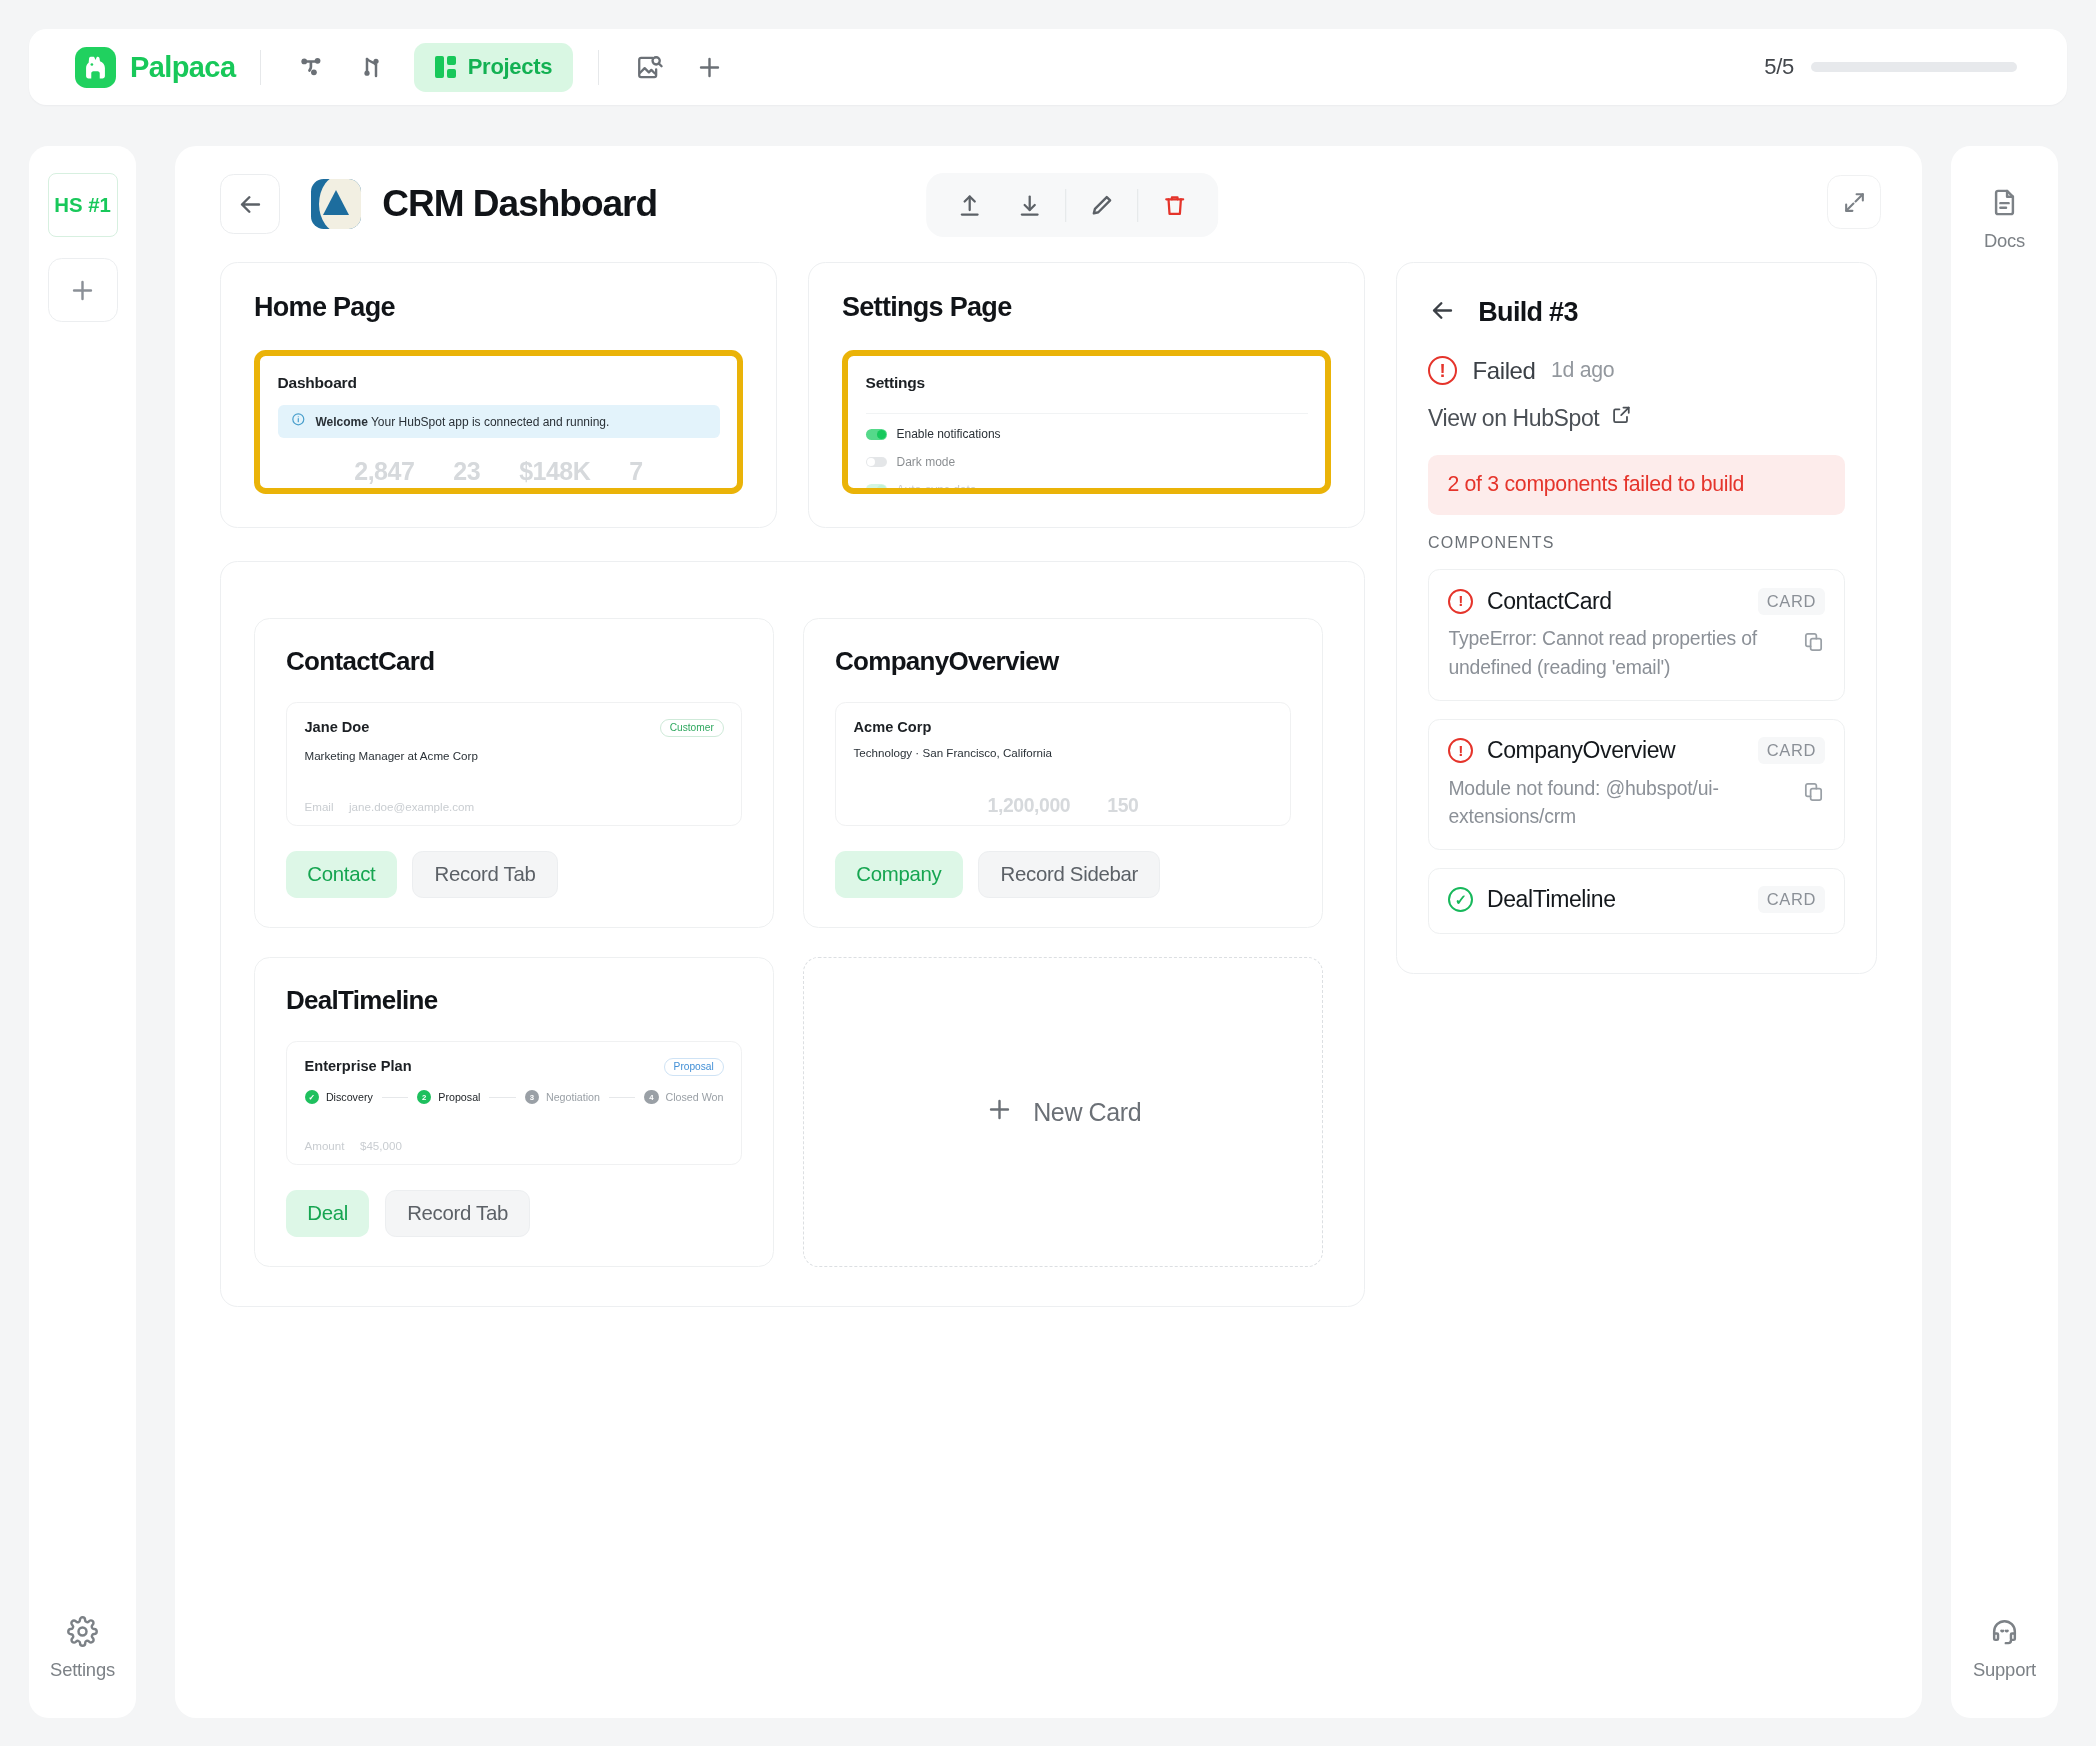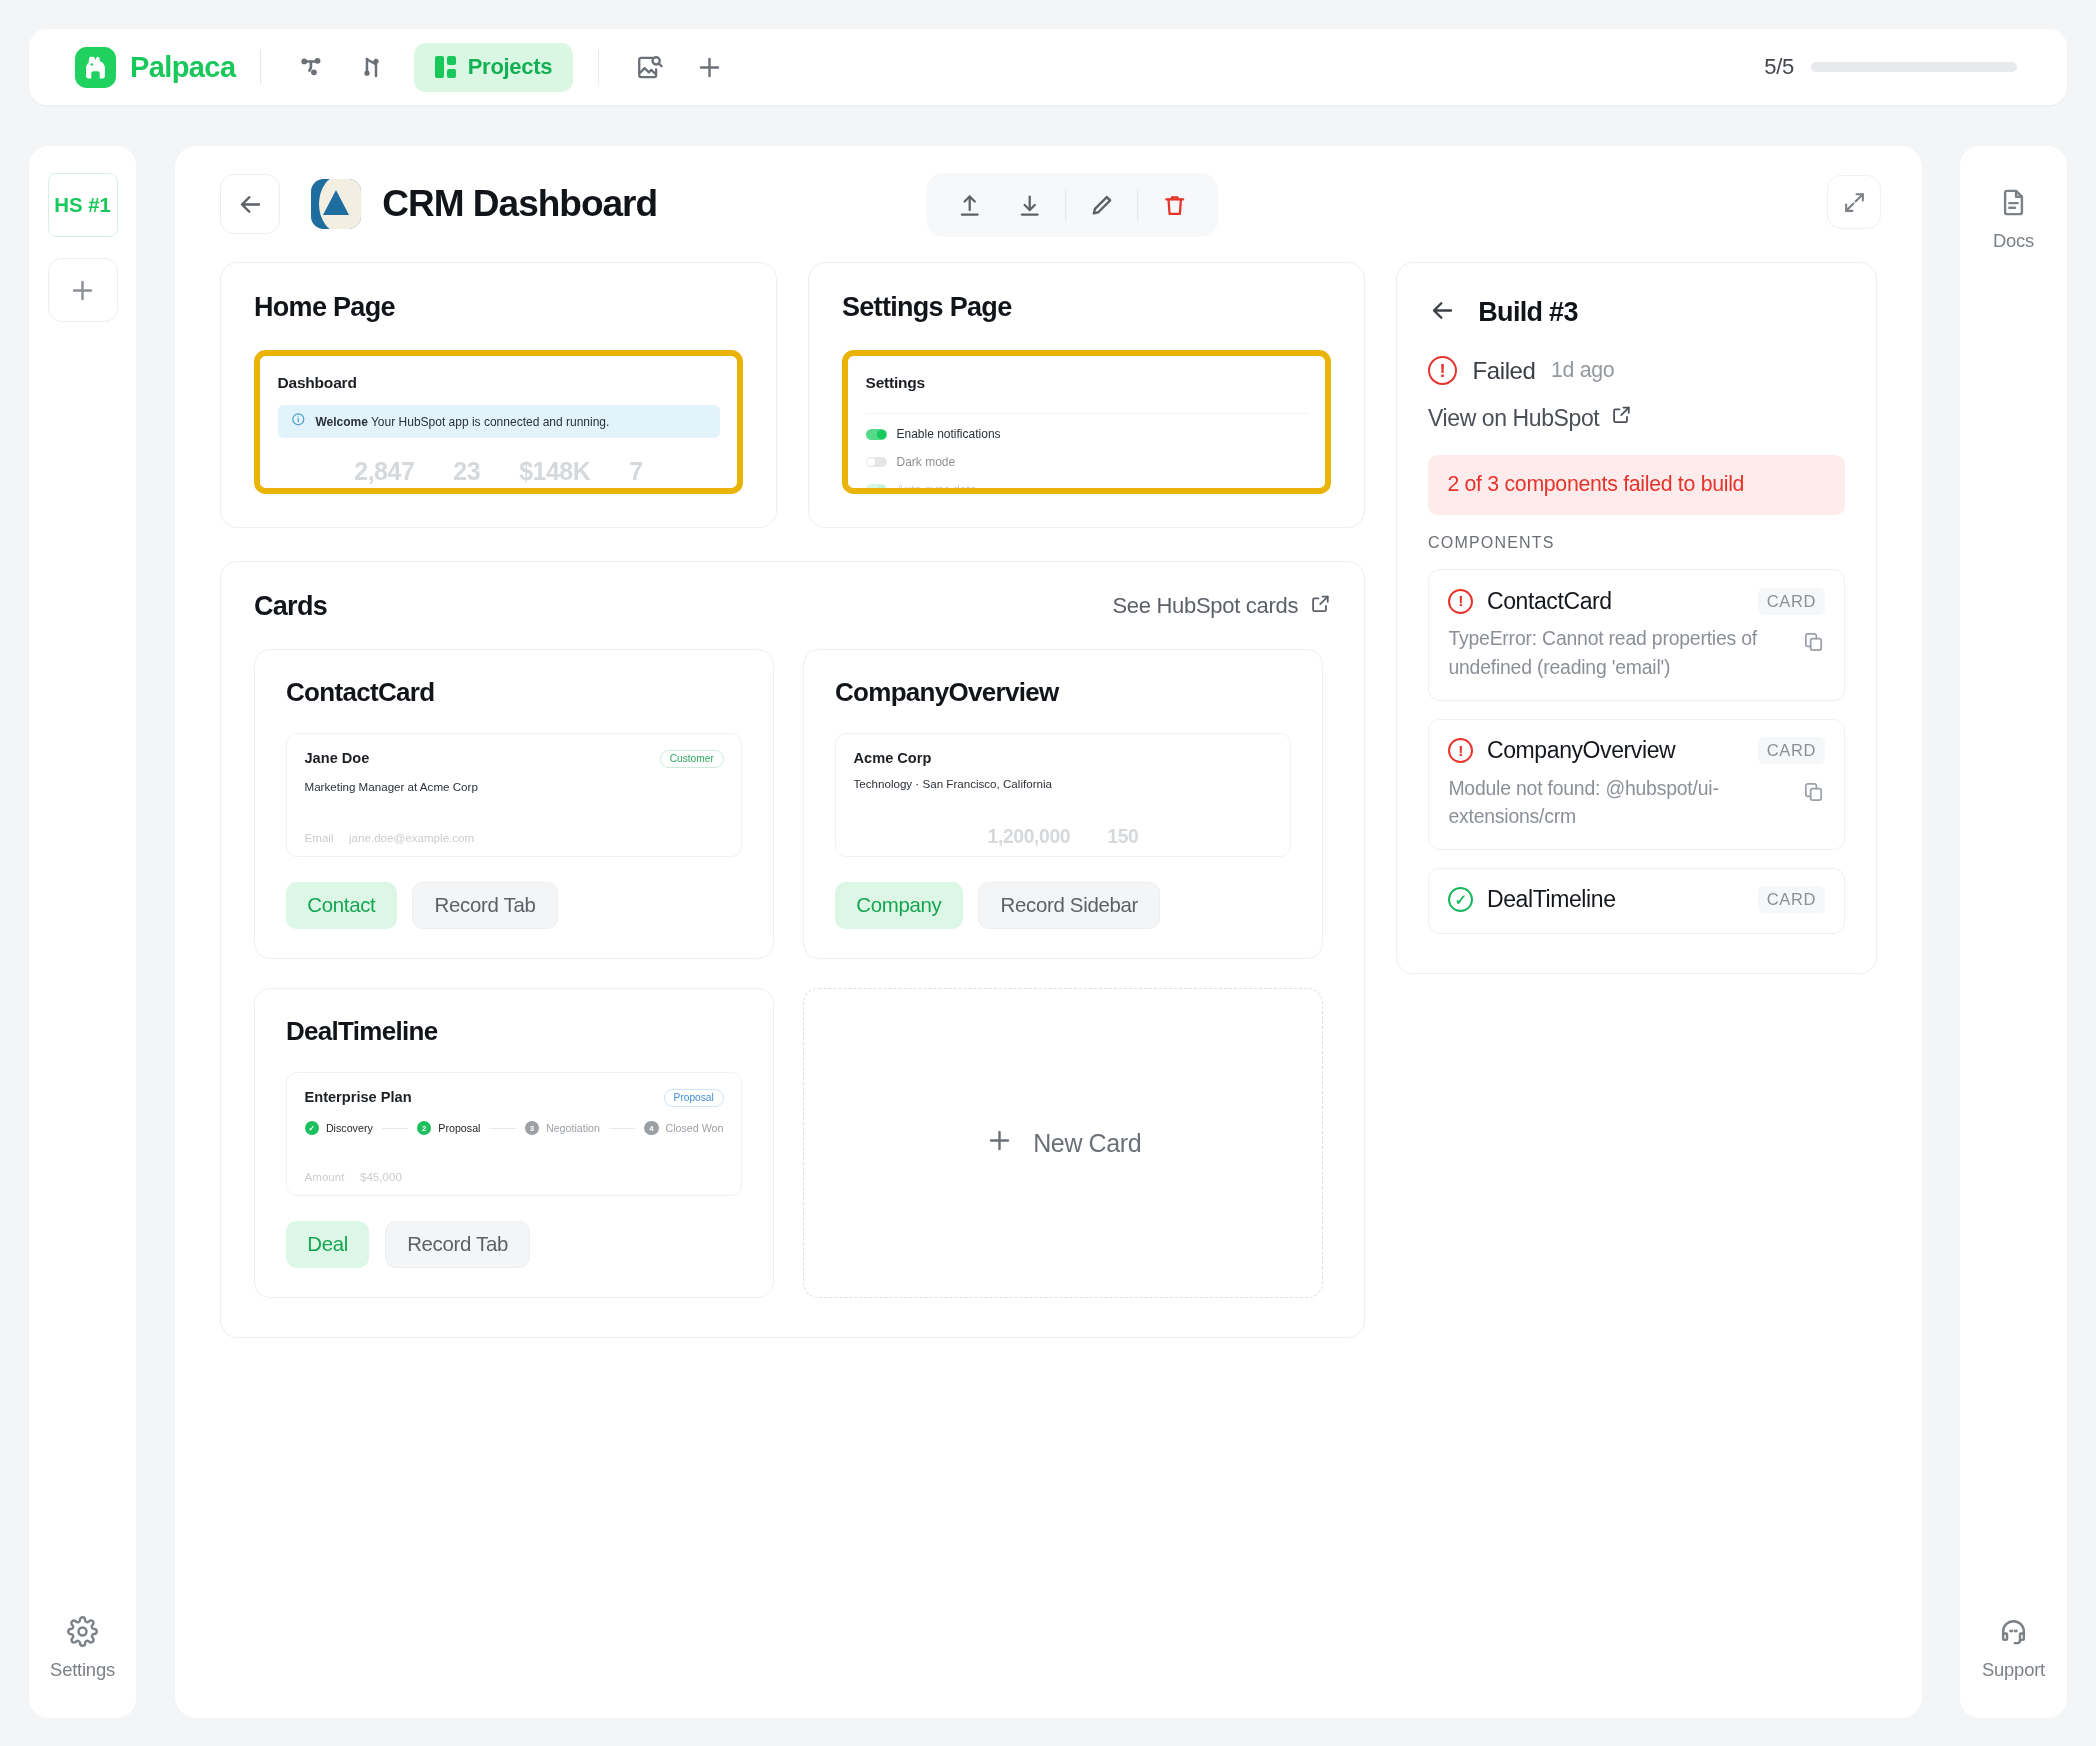--- a/index.html
+++ b/index.html
@@ -43,21 +43,21 @@
   .progress-bar { width: 206px; height: 9.7px; border-radius: 5.8px; background: #e7e9ec; overflow: hidden; }
   .progress-fill { height: 100%; background: #3b82f6; border-radius: 5.8px; }
 
   
   .rail-left {
     position: absolute; left: 29px; top: 146px; width: 107px; height: 1572px;
     background: #ffffff; border-radius: 19.4px;
     display: flex; flex-direction: column; align-items: center; padding-top: 27px;
   }
   .rail-right {
-    position: absolute; right: 29px; top: 146px; width: 107px; height: 1572px;
+    position: absolute; right: 38px; top: 146px; width: 107px; height: 1572px;
     background: #ffffff; border-radius: 19.4px;
     display: flex; flex-direction: column; align-items: center; padding-top: 27px;
   }
   .rail-chip {
     width: 70px; height: 64px; border-radius: 8px; border: 1px solid #d7f0e0;
     display: flex; align-items: center; justify-content: center;
     font-size: 20.4px; font-weight: 700; color: #18c85a; margin-bottom: 21.3px; background: #fff;
   }
   .rail-add {
     width: 70px; height: 64px; border-radius: 13.6px; border: 1px solid #eceef0;
@@ -416,33 +416,20 @@
               <span class="tgl on">
                   <i></i>
                 </span>
               <span class="tgl-label">Auto-sync data</span>
             </div>
           </div>
         </div>
       </div>
 
       <div class="panel cards-panel">
-        <div class="cards-head">
-          <div class="panel-title">Cards</div>
-          <div class="see-link">
-            <span>See HubSpot cards</span>
-            <span>
-              <svg width="21.3" height="21.3" viewBox="0 0 24 24" fill="none" stroke="currentColor" stroke-width="2" stroke-linecap="round" stroke-linejoin="round">
-                <path d="M14 4h6v6"></path>
-                  <path d="M20 4l-8.5 8.5"></path>
-                  <path d="M18 14.5V19a1.5 1.5 0 0 1-1.5 1.5H5A1.5 1.5 0 0 1 3.5 19V7.5A1.5 1.5 0 0 1 5 6h4.5"></path>
-              </svg>
-            </span>
-          </div>
-        </div>
 
         <div class="card-grid">
 
           <div class="comp-card">
             <div class="comp-title">ContactCard</div>
             <div class="mini">
               <div class="mini-head">
                 <span class="mini-name">Jane Doe</span>
                 <span class="pill">Customer</span>
               </div>

